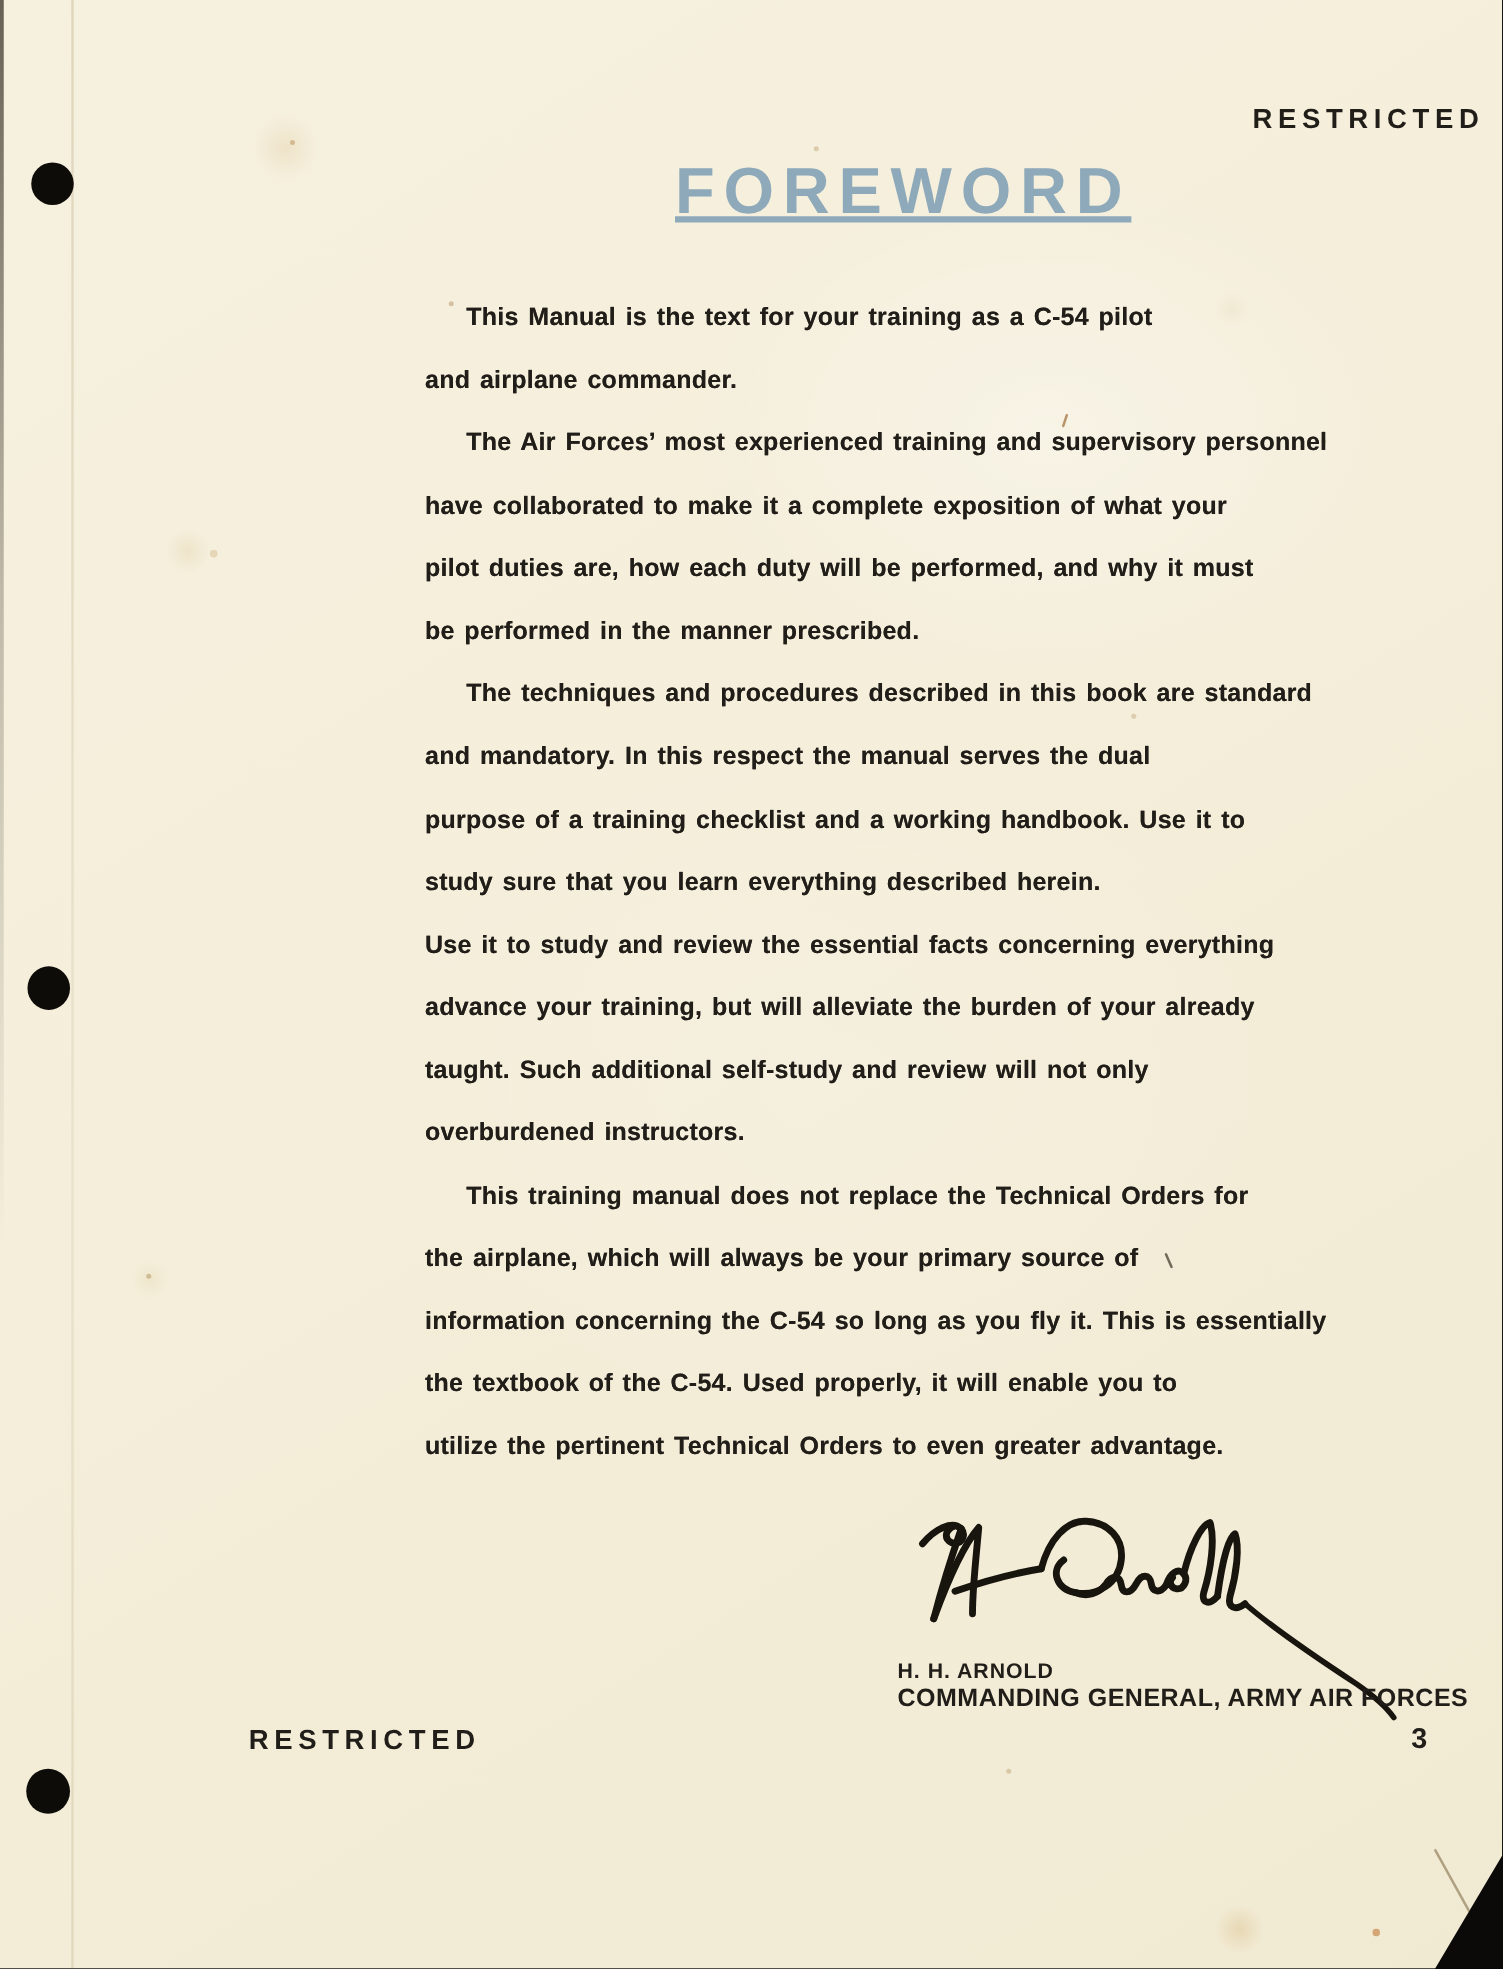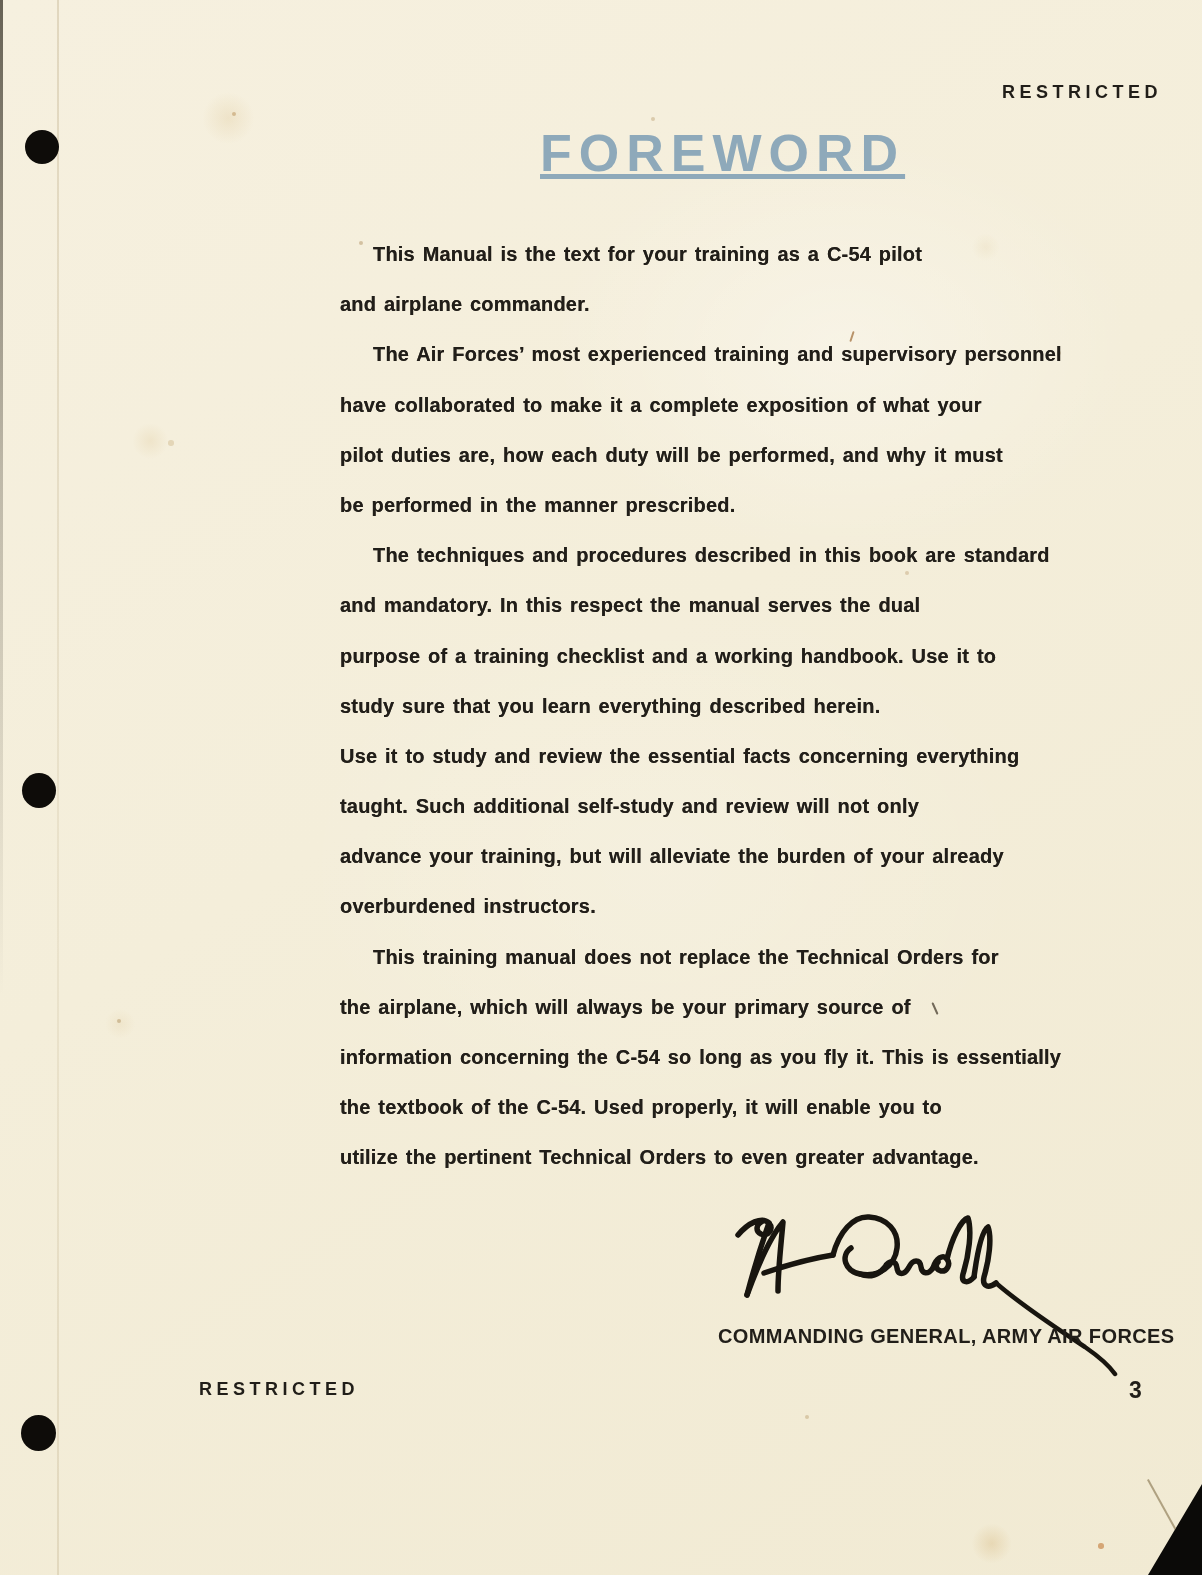--- a/index.html
+++ b/index.html
@@ -33,21 +33,21 @@
                     118px 1020px 0 1px rgba(150,110,50,0.35),
                     652px 118px 0 1px rgba(160,120,60,0.30),
                     906px 572px 0 1px rgba(160,120,60,0.28),
                     486px 905px 0 1px rgba(160,120,60,0.28),
                     1058px 352px 0 1px rgba(160,120,60,0.25),
                     170px 442px 0 2px rgba(180,140,70,0.25),
                     806px 1416px 0 1px rgba(160,120,60,0.30);}
   .artifact{position:absolute;background:rgba(150,95,40,0.65);border-radius:1px;}
   .artifact-slash{left:851px;top:331px;width:2px;height:11px;transform:rotate(18deg);}
   .artifact-backslash{left:934px;top:1002px;width:2px;height:13px;transform:rotate(-24deg);background:rgba(60,50,35,0.7);}
-  .restricted{position:absolute;font-weight:bold;font-size:18px;letter-spacing:4.5px;color:#211e19;white-space:nowrap;}
+  .restricted{position:absolute;font-weight:bold;font-size:22px;letter-spacing:4.5px;color:#211e19;white-space:nowrap;}
   .restricted-top{left:1002px;top:82px;}
   .restricted-bottom{left:199px;top:1379px;}
   .title{position:absolute;left:540px;top:123px;margin:0;font-weight:bold;font-size:52px;
          letter-spacing:7px;color:#8ea9ba;white-space:nowrap;text-decoration:underline;}
   .body-text{position:absolute;left:300px;top:229px;width:800px;color:#211e19;margin-left:40px;}
   .body-text .line{height:50.2px;line-height:50.2px;font-weight:bold;font-size:20px;
          letter-spacing:0.2px;word-spacing:2px;white-space:nowrap;
          text-shadow:0 0 0.5px rgba(20,15,10,0.75);}
   .body-text .indent{padding-left:33px;}
   .signature-svg{position:absolute;left:690px;top:1185px;width:440px;height:200px;}
@@ -81,22 +81,22 @@
       <div class="line">and airplane commander.</div>
       <div class="line indent">The Air Forces’ most experienced training and supervisory personnel</div>
       <div class="line">have collaborated to make it a complete exposition of what your</div>
       <div class="line">pilot duties are, how each duty will be performed, and why it must</div>
       <div class="line">be performed in the manner prescribed.</div>
       <div class="line indent">The techniques and procedures described in this book are standard</div>
       <div class="line">and mandatory. In this respect the manual serves the dual</div>
       <div class="line">purpose of a training checklist and a working handbook. Use it to</div>
       <div class="line">study sure that you learn everything described herein.</div>
       <div class="line">Use it to study and review the essential facts concerning everything</div>
+      <div class="line">advance your training, but will alleviate the burden of your already</div>
       <div class="line">taught. Such additional self-study and review will not only</div>
-      <div class="line">advance your training, but will alleviate the burden of your already</div>
       <div class="line">overburdened instructors.</div>
       <div class="line indent">This training manual does not replace the Technical Orders for</div>
       <div class="line">the airplane, which will always be your primary source of</div>
       <div class="line">information concerning the C-54 so long as you fly it. This is essentially</div>
       <div class="line">the textbook of the C-54. Used properly, it will enable you to</div>
       <div class="line">utilize the pertinent Technical Orders to even greater advantage.</div>
     </div>
 
     <svg class="signature-svg" viewBox="0 0 440 200" fill="none" stroke="#18150f" stroke-width="5.5" stroke-linecap="round" stroke-linejoin="round">
 
@@ -110,20 +110,21 @@
       <path d="M170,89 C180,93 189,90 195,82 C199,75 206,75 207,83 C208,90 214,91 219,82 C223,74 230,74 231,82 C232,89 238,90 243,83"></path>
 
       <path d="M243,83 C246,73 253,69 257,74 C261,79 257,87 251,86 C246,85 245,80 248,77"></path>
       <path d="M257,74 C262,53 271,35 278,33 C282,46 279,70 273,89 C271,97 277,100 284,92"></path>
       <path d="M284,92 C288,62 293,45 298,42 C302,53 299,75 294,92 C292,101 298,104 306,98"></path>
 
       <path d="M306,98 C330,119 366,143 395,162 C408,171 418,179 425,189" stroke-width="4.5"></path>
     </svg>
 
     <div class="sig-block">
+      <div class="sig-name">H. H. ARNOLD</div>
       <div class="sig-title">COMMANDING GENERAL, ARMY AIR FORCES</div>
     </div>
 
     <div class="restricted restricted-bottom">RESTRICTED</div>
 
     <div class="page-number">3</div>
 
     <div class="corner-fold"></div>
   </div>
 </div>

